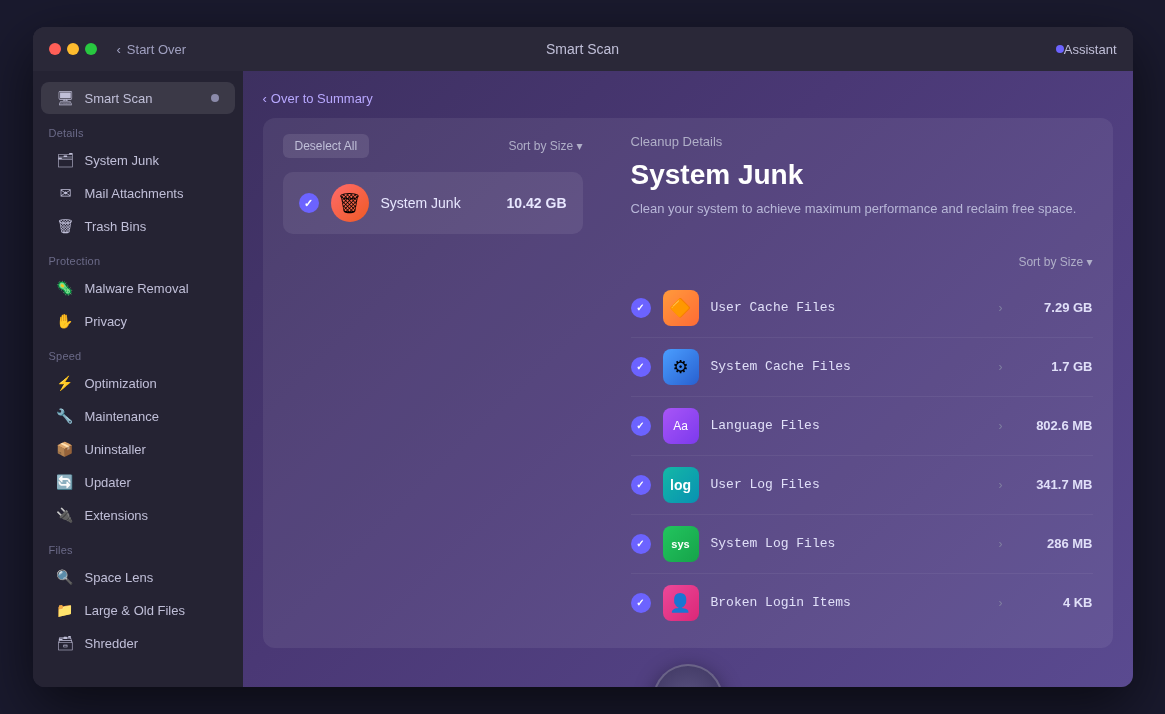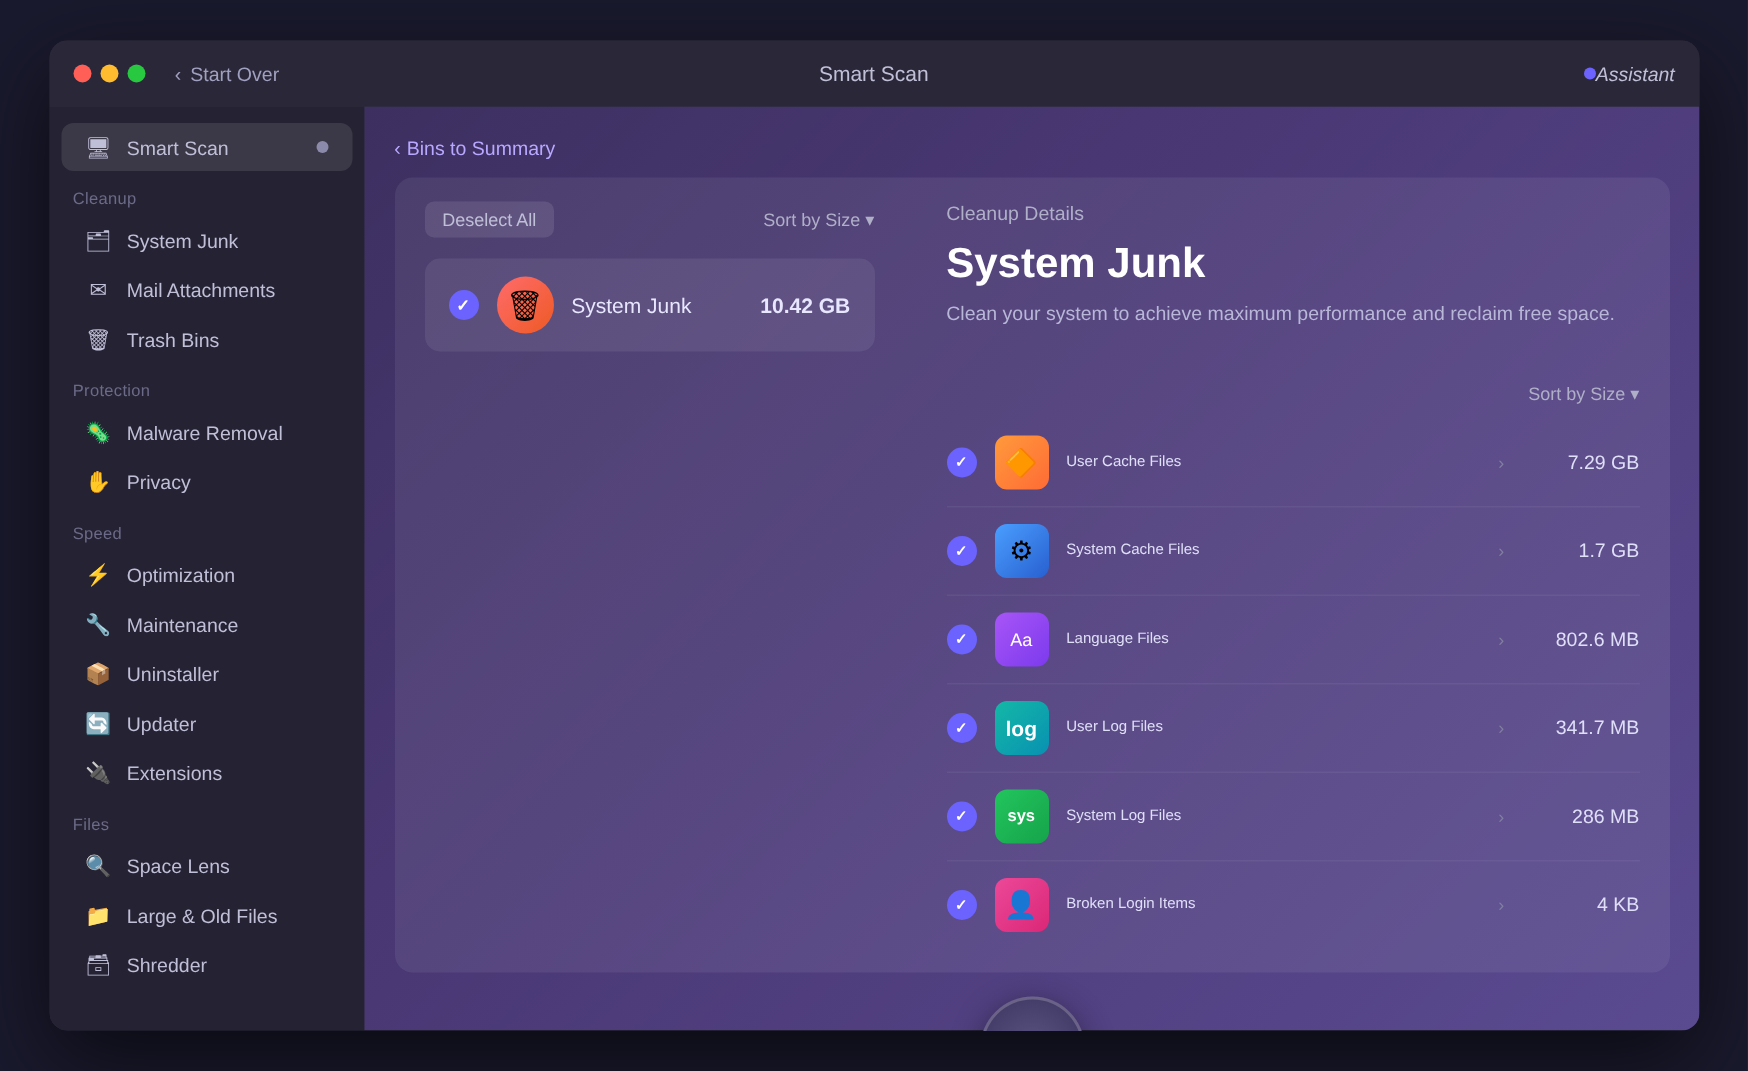--- a/index.html
+++ b/index.html
@@ -60,21 +60,20 @@
       transform: translateX(-50%);
       color: #c0bfd8;
       font-size: 14px;
       font-weight: 500;
     }
     .titlebar-right {
       margin-left: auto;
       display: flex;
       align-items: center;
       gap: 0;
-      font-style: italic;
     }
     .assistant-dot {
       width: 8px;
       height: 8px;
       background: #6c63ff;
       border-radius: 50%;
     }
     .assistant-label {
       color: #c0bfd8;
       font-size: 13px;
@@ -282,32 +281,33 @@
       height: 36px;
       border-radius: 8px;
       display: flex;
       align-items: center;
       justify-content: center;
       font-size: 18px;
       flex-shrink: 0;
     }
     .detail-name {
       color: #e0dff8;
-      font-size: 10px;
+      font-size: 13px;
       flex: 1;
+      font-family: Liberation Mono, monospace;
     }
     .detail-chevron {
       color: #8080a0;
       font-size: 12px;
       margin-right: 8px;
     }
     .detail-size {
       color: #e0dff8;
       font-size: 13px;
-      font-weight: 400;
+      font-weight: 700;
       min-width: 70px;
       text-align: right;
     }
     .left-col {
       width: 300px;
       flex-shrink: 0;
     }
     .run-button-container {
       display: flex;
       justify-content: center;
@@ -361,21 +361,21 @@
   <div class="main-content">
 
     <div class="sidebar">
 
       <div class="sidebar-item active">
         <div class="sidebar-item-icon">🖥</div>
         <span>Smart Scan</span>
         <div class="sidebar-badge"></div>
       </div>
 
-      <div class="sidebar-section-label">Cleanup</div>
+      <div class="sidebar-section-label">Details</div>
       <div class="sidebar-item">
         <div class="sidebar-item-icon">🗂</div>
         <span>System Junk</span>
       </div>
       <div class="sidebar-item">
         <div class="sidebar-item-icon">✉</div>
         <span>Mail Attachments</span>
       </div>
       <div class="sidebar-item">
         <div class="sidebar-item-icon">🗑</div>
@@ -426,21 +426,21 @@
       </div>
       <div class="sidebar-item">
         <div class="sidebar-item-icon">🗃</div>
         <span>Shredder</span>
       </div>
     </div>
 
     <div class="content-area">
       <div class="back-btn">
         <span>‹</span>
-        <span>Bins to Summary</span>
+        <span>Over to Summary</span>
       </div>
 
       <div class="panel">
         <div style="display:flex; gap:24px; height:100%;">
 
           <div class="left-col">
             <div class="panel-header">
               <button class="deselect-btn">Deselect All</button>
               <span class="sort-label">Sort by Size ▾</span>
             </div>

